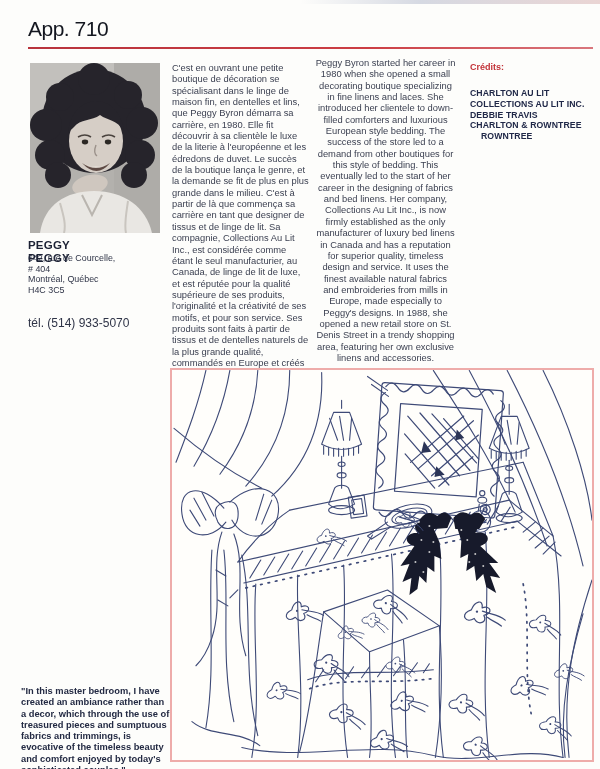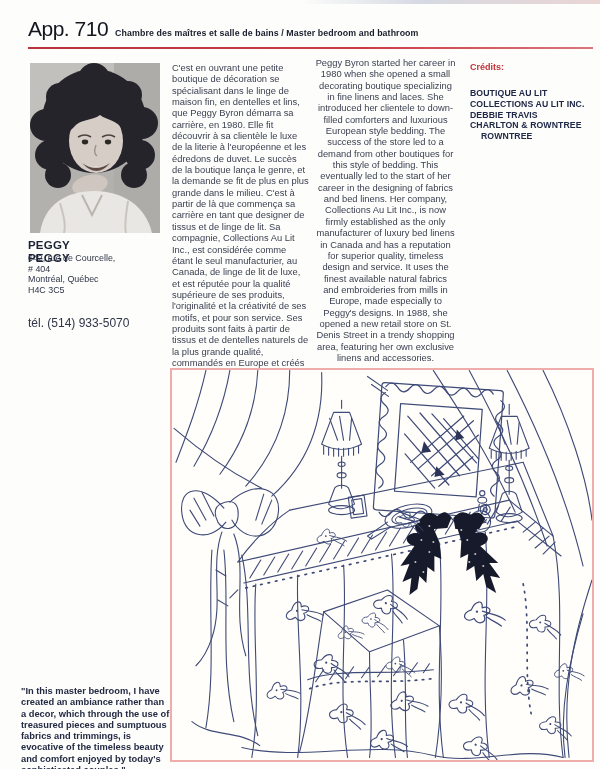--- a/index.html
+++ b/index.html
@@ -40,21 +40,20 @@
   .illustration-box svg{display:block;width:100%;height:100%;}
 
   
   .quote{left:21px;top:686px;width:150px;font-size:9.3px;font-weight:bold;line-height:11.3px;color:#232a43;}
 </style>
 </head>
 <body>
 
 <div class="abs header">
   <span class="app-no">App. 710</span>
-  <span class="subtitle">Chambre des maîtres et salle de bains / Master bedroom and bathroom</span>
 </div>
 <div class="abs red-rule"></div>
 <div class="abs scan-smudge"></div>
 
 <div class="abs photo">
   <svg viewBox="0 0 130 170">
     <rect x="0" y="0" width="130" height="170" fill="#b3b1ad"></rect>
     <rect x="0" y="0" width="130" height="60" fill="#c2c0bc"></rect>
     <rect x="84" y="0" width="46" height="170" fill="#aeaca8"></rect>
 
@@ -101,21 +100,21 @@
   <div>Montréal, Québec</div>
   <div>H4C 3C5</div>
 </div>
 <div class="abs phone">tél. (514) 933-5070</div>
 
 <div class="abs col col-fr">C'est en ouvrant une petite boutique de décoration se spécialisant dans le linge de maison fin, en dentelles et lins, que Peggy Byron démarra sa carrière, en 1980. Elle fit découvrir à sa clientèle le luxe de la literie à l'européenne et les édredons de duvet. Le succès de la boutique lança le genre, et la demande se fit de plus en plus grande dans le milieu. C'est à partir de là que commença sa carrière en tant que designer de tissus et de linge de lit. Sa compagnie, Collections Au Lit Inc., est considérée comme étant le seul manufacturier, au Canada, de linge de lit de luxe, et est réputée pour la qualité supérieure de ses produits, l'originalité et la créativité de ses motifs, et pour son service. Ses produits sont faits à partir de tissus et de dentelles naturels de la plus grande qualité, commandés en Europe et créés spécialement selon les motifs créés par Peggy. En 1988, elle ouvrit, rue Saint-Denis, au cœur même d'un quartier commercial de choix, une nouvelle boutique de linge de lit et d'accessoires exclusifs.</div>
 <div class="abs col col-en">Peggy Byron started her career in 1980 when she opened a small decorating boutique specializing in fine linens and laces. She introduced her clientele to down-filled comforters and luxurious European style bedding. The success of the store led to a demand from other boutiques for this style of bedding. This eventually led to the start of her career in the designing of fabrics and bed linens. Her company, Collections Au Lit Inc., is now firmly established as the only manufacturer of luxury bed linens in Canada and has a reputation for superior quality, timeless design and service. It uses the finest available natural fabrics and embroideries from mills in Europe, made especially to Peggy's designs. In 1988, she opened a new retail store on St. Denis Street in a trendy shopping area, featuring her own exclusive linens and accessories.</div>
 
 <div class="abs credits">
   <div class="credits-heading">Crédits:</div>
-  <div class="credit-line">BOUTIQUE AU LIT</div>
+  <div class="credit-line">CHARLTON AU LIT</div>
   <div class="credit-line">COLLECTIONS AU LIT INC.</div>
   <div class="credit-line">DEBBIE TRAVIS</div>
   <div class="credit-line">CHARLTON &amp; ROWNTREE</div>
   <div class="credit-line indent">ROWNTREE</div>
 </div>
 
 <div class="abs illustration-box">
   <svg viewBox="0 0 421 390" fill="none" stroke="#3e4a77" stroke-width="1.1" stroke-linecap="round" stroke-linejoin="round">
 
     <g>

